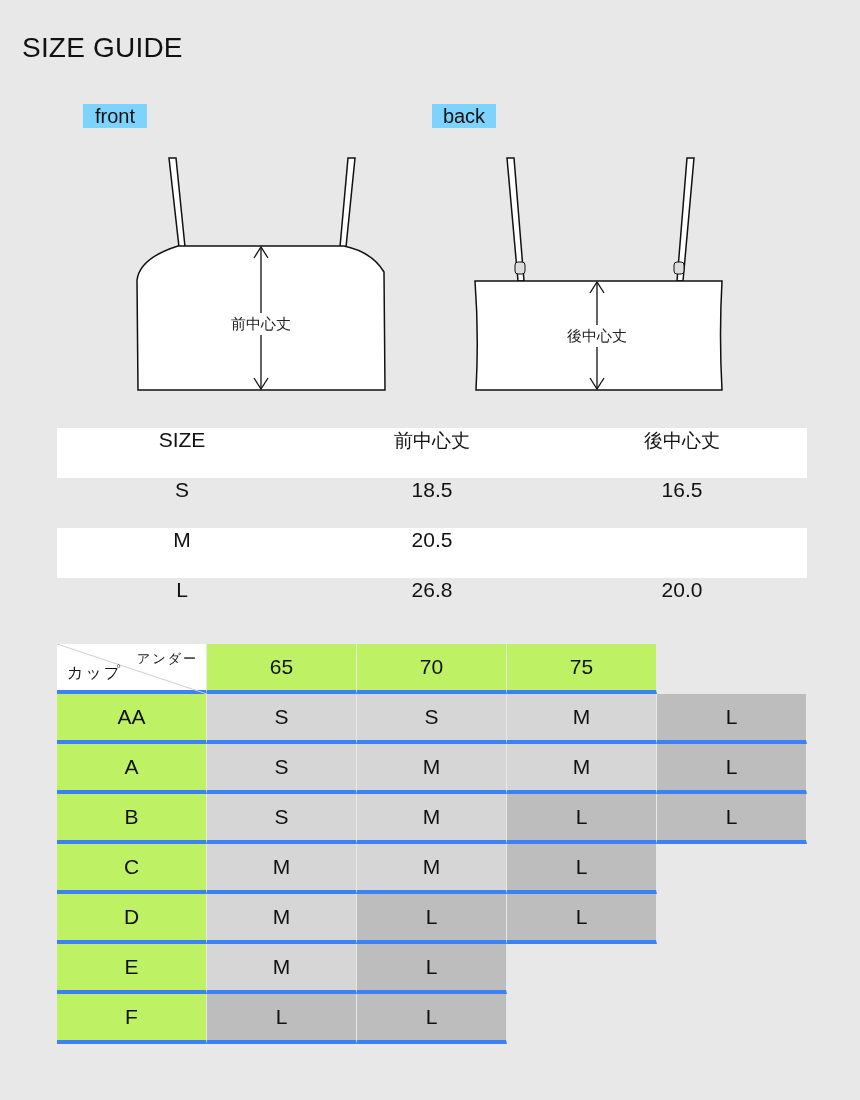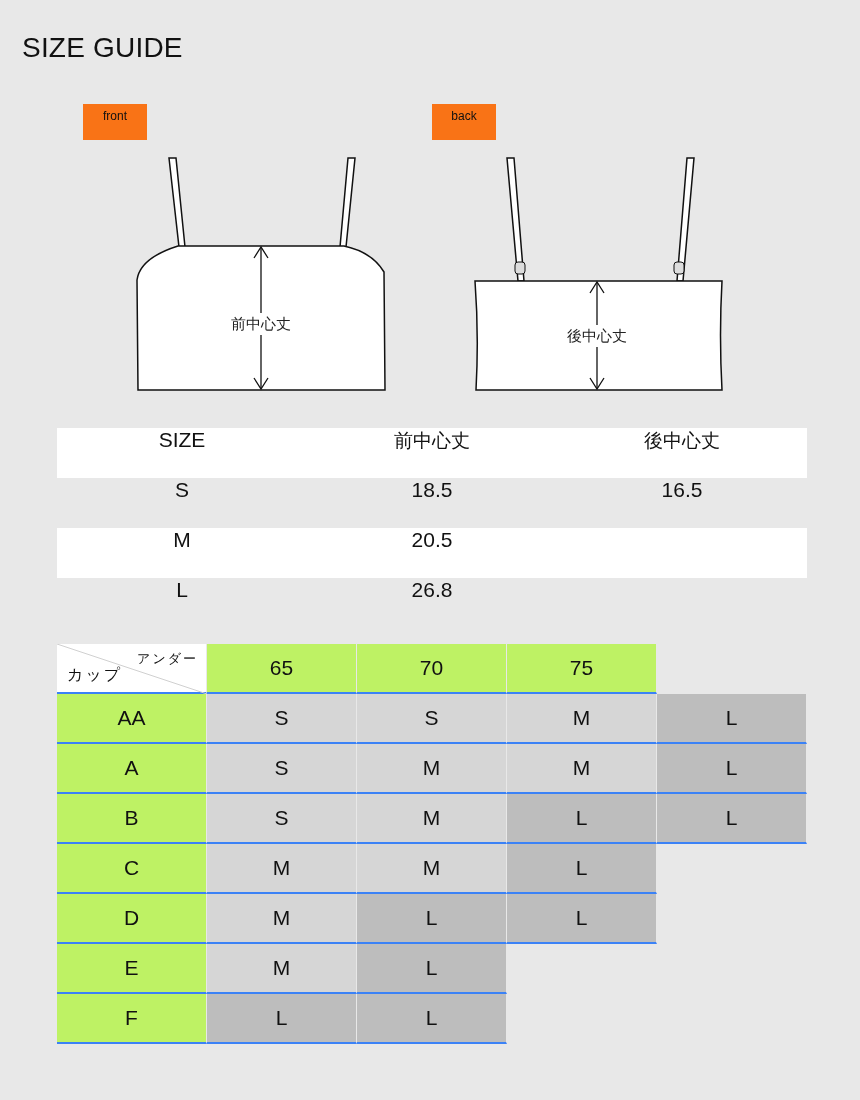--- a/index.html
+++ b/index.html
@@ -1,35 +1,35 @@
 <!DOCTYPE html>
 <html><head>
 <meta charset="utf-8">
 <style>
   * { box-sizing: border-box; margin: 0; padding: 0; }
   html, body { width: 860px; height: 1100px; background: #e8e8e8; overflow: hidden; }
   body { position: relative; font-family: "Liberation Sans", "DejaVu Sans", sans-serif; color: #111; }
   .title { position: absolute; left: 22px; top: 32px; font-size: 28px; letter-spacing: 0.2px; }
-  .tag { position: absolute; background: #f97316; font-size: 12px; text-align: center; height: 36px; line-height: 24px; }
+  .tag { position: absolute; background: #7dd3fc; font-size: 20px; text-align: center; height: 24px; line-height: 24px; }
   .tag.front { left: 83px; top: 104px; width: 64px; }
   .tag.back { left: 432px; top: 104px; width: 64px; }
   svg.garment { position: absolute; left: 0; top: 0; }
   .diag-label { font-family: "DejaVu Sans", sans-serif; font-size: 15px; fill: #222; }
 
   
   .t1 { position: absolute; left: 57px; top: 428px; width: 750px; }
   .t1 .row { display: flex; height: 50px; align-items: flex-start; }
   .t1 .row.white { background: #fff; }
   .t1 .cell { width: 250px; text-align: center; font-size: 21px; font-family: "Liberation Sans Narrow", "Liberation Sans", sans-serif; }
   .t1 .cell.jp { font-family: "DejaVu Sans", sans-serif; font-size: 19px; }
 
   
   .t2 { position: absolute; left: 57px; top: 644px; }
   .t2 .r { display: flex; height: 50px; }
-  .t2 .c { width: 150px; height: 50px; display: flex; align-items: center; justify-content: center; font-size: 21px; border-right: 1px solid #e8e8e8; border-bottom: 2px solid #3b82f6; }
+  .t2 .c { width: 150px; height: 50px; display: flex; align-items: center; justify-content: center; font-size: 21px; border-right: 1px solid #e8e8e8; border-bottom: 4px solid #3b82f6; }
   .t2 .c.white { background: #bef264; }
   .t2 .c.lite { background: #d6d6d6; }
   .t2 .c.dark { background: #bdbdbd; }
   .t2 .c.empty { background: transparent; border: none; }
   .t2 .c.corner { position: relative; display: block; background: #fff; }
   .corner .under { position: absolute; right: 8px; top: 6px; font-size: 13px; font-family: "DejaVu Sans", sans-serif; letter-spacing: 2px; }
   .corner .cup { position: absolute; left: 10px; bottom: 6px; font-size: 16px; font-family: "DejaVu Sans", sans-serif; letter-spacing: 2px; }
   .corner svg { position: absolute; left: 0; top: 0; }
 </style>
 </head>
@@ -78,20 +78,21 @@
     <div class="cell">18.5</div>
     <div class="cell">16.5</div>
   </div>
   <div class="row white">
     <div class="cell">M</div>
     <div class="cell">20.5</div>
   </div>
   <div class="row">
     <div class="cell">L</div>
     <div class="cell">26.8</div>
+    <div class="cell">20.0</div>
   </div>
 </div>
 
 <div class="t2">
   <div class="r">
     <div class="c corner">
       <svg width="150" height="50">
           <line x1="0" y1="0" x2="150" y2="50" stroke="#d0d0d0" stroke-width="1"></line>
         </svg>
       <span class="under">アンダー</span>

